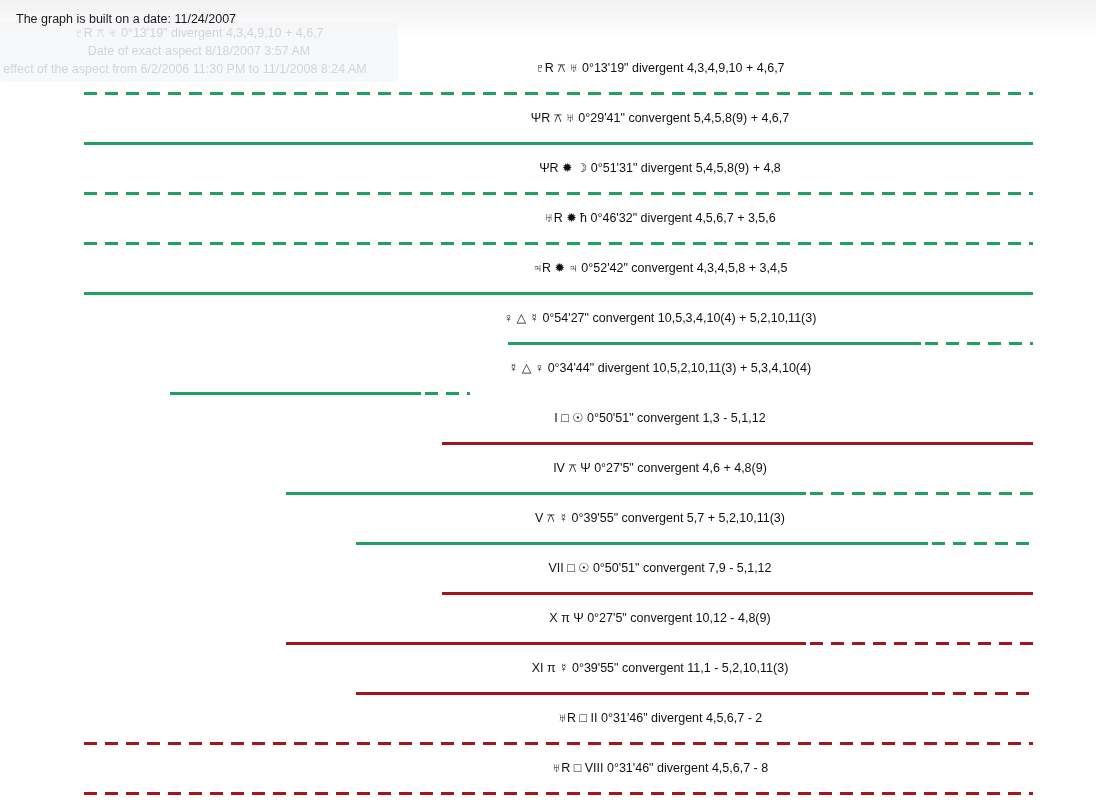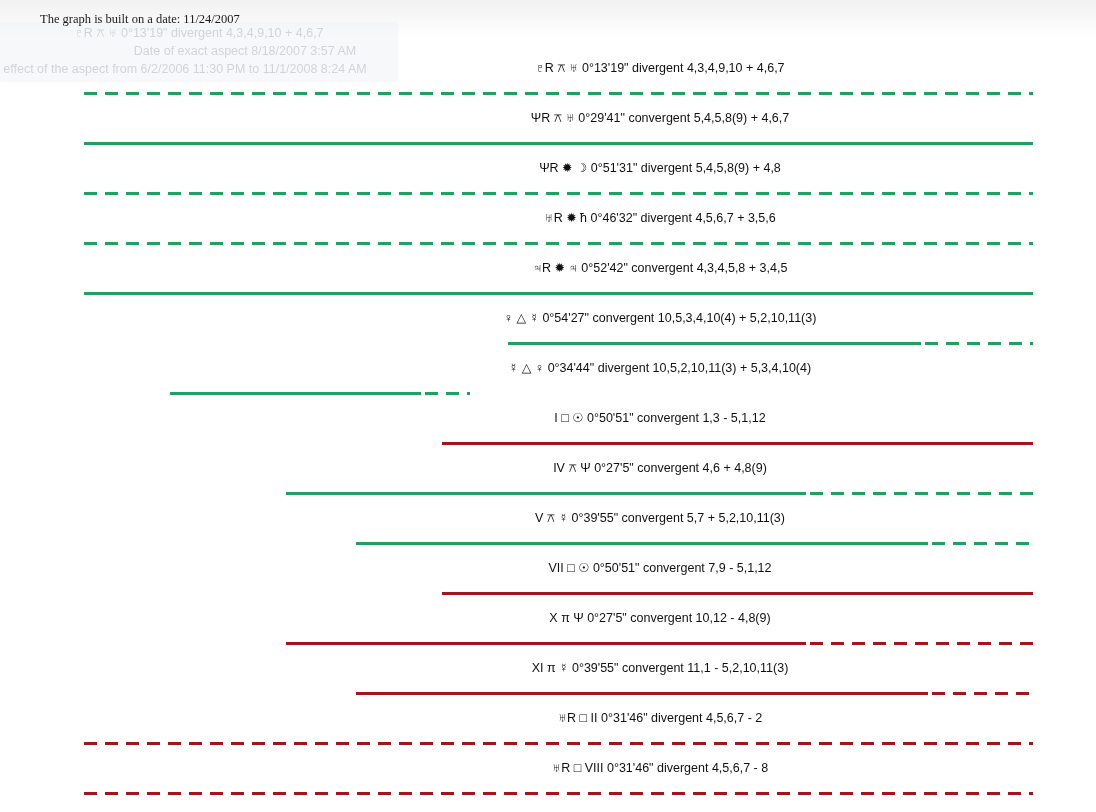--- a/index.html
+++ b/index.html
@@ -10,40 +10,39 @@
     overflow:hidden;
     position:relative;
   }
   
   #top-gradient{
     position:absolute;left:0;top:0;width:1096px;height:40px;
     background:linear-gradient(to bottom,#f2f2f3 0%,#f7f7f8 40%,#fdfdfd 80%,#ffffff 100%);
     pointer-events:none;
   }
   #built-on{
-    position:absolute;left:40px;top:12px;
+    position:absolute;left:16px;top:12px;
     font-size:12.5px;color:#1a1a1a;white-space:nowrap;
     z-index:6;
-    font-family:Liberation Serif, serif;
   }
   
   #tooltip{
     position:absolute;left:0px;top:22px;width:398px;height:60px;
     background:rgba(240,242,245,0.55);
     border-radius:2px;
     z-index:2;
     pointer-events:none;
   }
   #tooltip .tt-line{
     position:absolute;width:100%;text-align:center;
     font-size:12.5px;color:rgba(120,128,138,0.30);
     white-space:nowrap;
   }
   #tooltip .tt-line.l0{top:4px;}
-  #tooltip .tt-line.l1{top:22px;margin-left:46px;}
+  #tooltip .tt-line.l1{top:22px;}
   #tooltip .tt-line.l2{top:40px;left:-14px;}
 
   #plot{position:absolute;left:0;top:0;width:1096px;height:812px;z-index:4;}
 
   .row{position:absolute;left:0;width:1096px;height:50px;}
   .row-label{
     position:absolute;left:0;top:0;width:1320px;
     text-align:center;
     font-size:12.5px;color:#111111;white-space:nowrap;
     line-height:16px;

